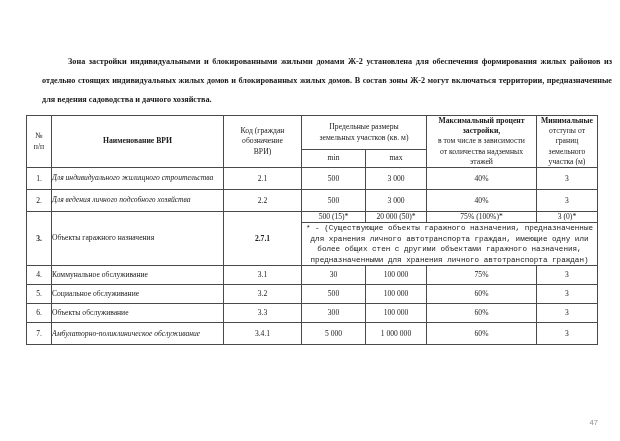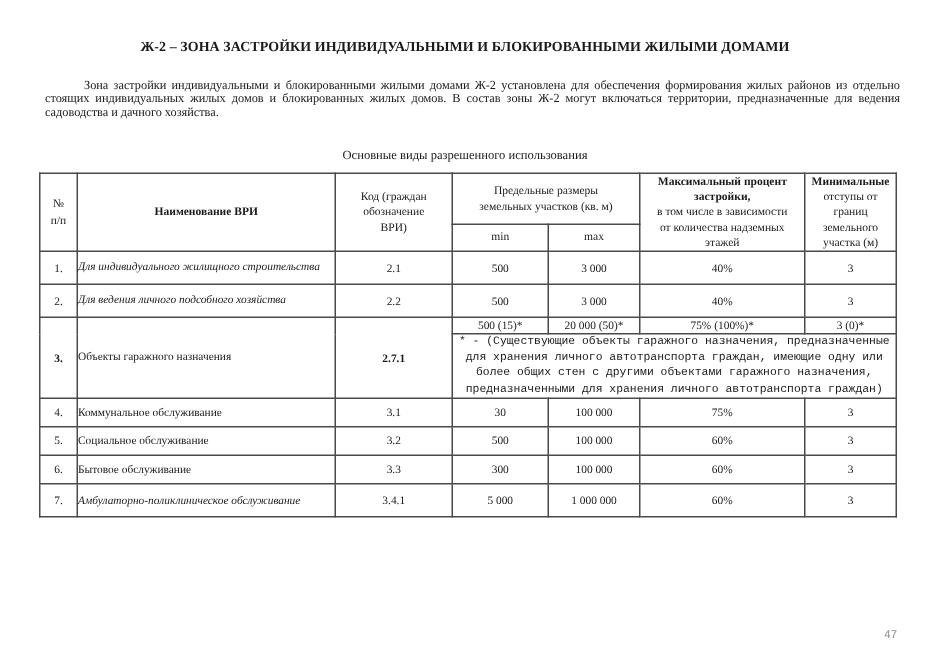--- a/index.html
+++ b/index.html
@@ -31,29 +31,30 @@
     text-align: center;
     font-weight: bold;
     font-size: 9.3px;
     line-height: 12px;
     letter-spacing: 0.05px;
   }
 
   
   .intro {
     position: absolute;
-    left: 30px;
+    left: 42px;
     top: 52px;
     width: 570px;
     font-size: 8.2px;
-    line-height: 9px;
+    line-height: 19px;
     text-align: justify;
     text-indent: 26px;
     text-align-last: left;
     hyphens: none;
+    font-weight: bold;
   }
 
   
   .subtitle {
     position: absolute;
     left: 26px;
     top: 98px;
     width: 568px;
     text-align: center;
     font-size: 8.4px;
@@ -127,25 +128,23 @@
     font-size: 7.6px;
     color: #8d8d8d;
     font-family: "Liberation Sans", sans-serif;
   }
 </style>
 </head>
 <body>
 
 <div class="page">
 
-  <div class="doc-title">Ж-2 – ЗОНА ЗАСТРОЙКИ ИНДИВИДУАЛЬНЫМИ И БЛОКИРОВАННЫМИ ЖИЛЫМИ ДОМАМИ</div>
 
   <div class="intro">Зона застройки индивидуальными и блокированными жилыми домами Ж-2 установлена для обеспечения формирования жилых районов из отдельно стоящих индивидуальных жилых домов и блокированных жилых домов. В состав зоны Ж-2 могут включаться территории, предназначенные для ведения садоводства и дачного хозяйства.</div>
 
-  <div class="subtitle">Основные виды разрешенного использования</div>
 
   <div class="tbl-wrap">
     <table class="vri">
       <colgroup>
         <col class="colnum">
           <col class="colname">
           <col class="colcode">
         <col class="colmin">
           <col class="colmax">
           <col class="colpct">
@@ -237,21 +236,21 @@
           <td class="l">Социальное обслуживание</td>
           <td class="c">3.2</td>
           <td class="c">500</td>
           <td class="c">100 000</td>
           <td class="c">60%</td>
           <td class="c">3</td>
         </tr>
 
         <tr class="rowh-1">
           <td class="c">6.</td>
-          <td class="l">Бытовое обслуживание</td>
+          <td class="l">Объекты обслуживание</td>
           <td class="c">3.3</td>
           <td class="c">300</td>
           <td class="c">100 000</td>
           <td class="c">60%</td>
           <td class="c">3</td>
         </tr>
 
         <tr class="rowh-2">
           <td class="c">7.</td>
           <td class="l tall-name">Амбулаторно-поликлиническое обслуживание</td>

